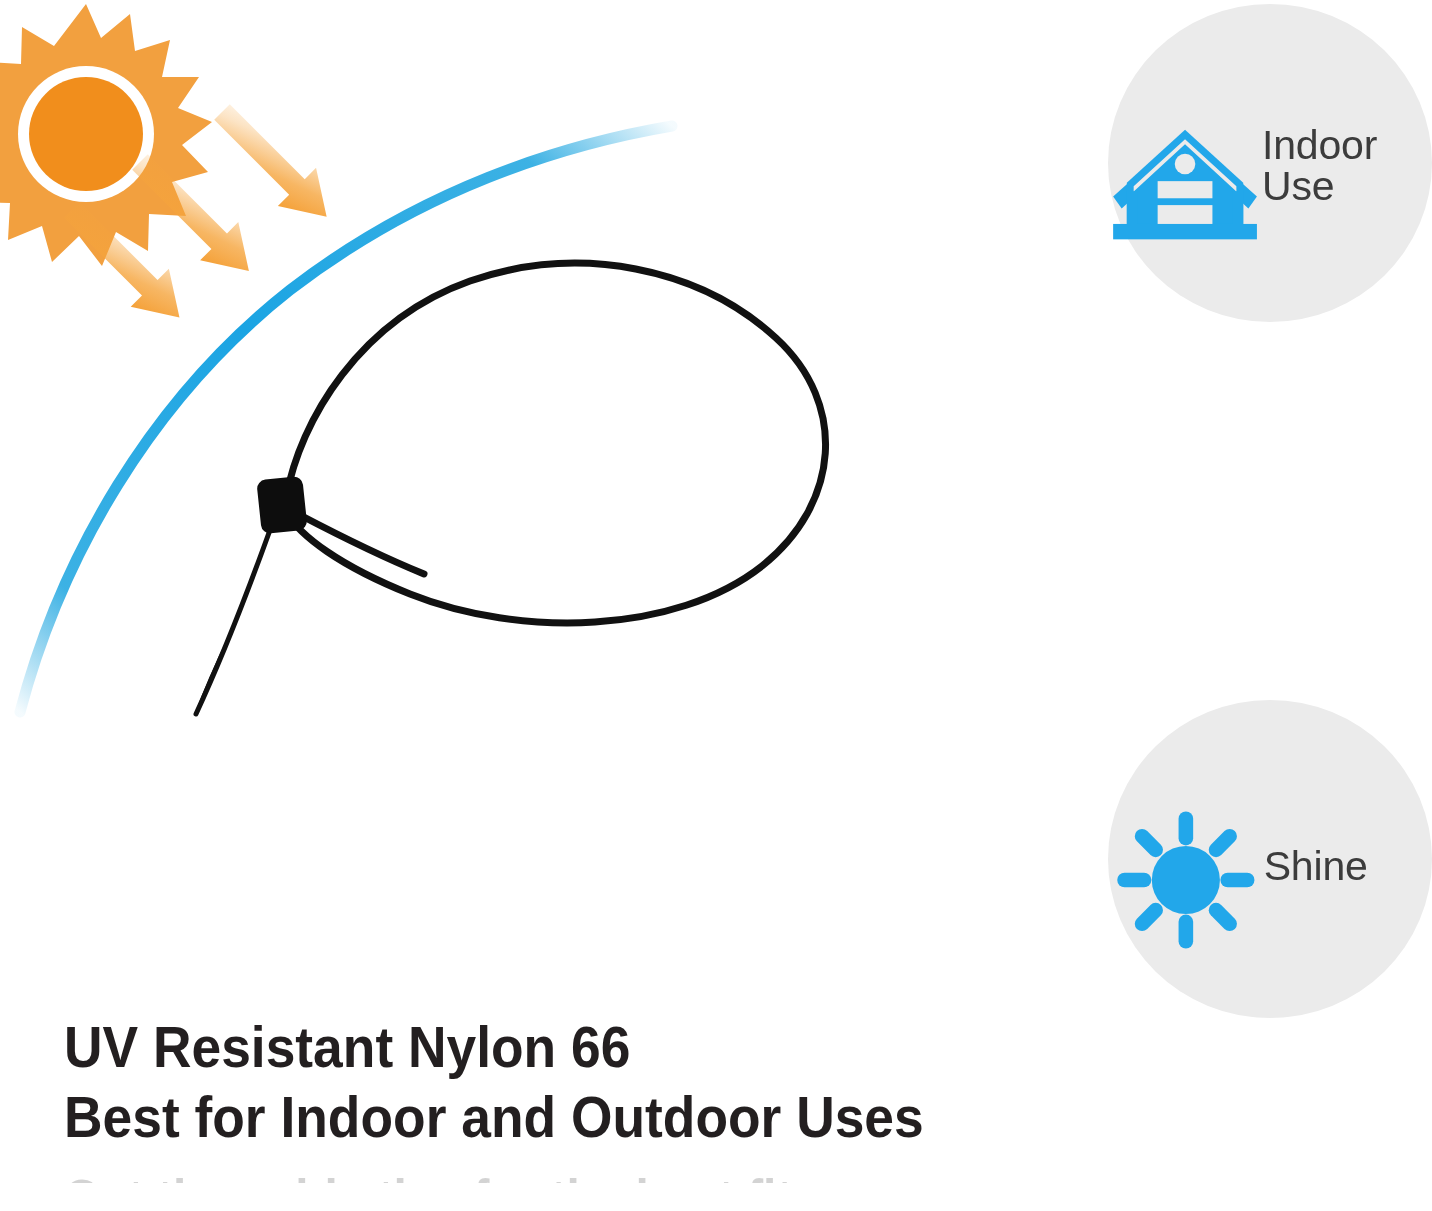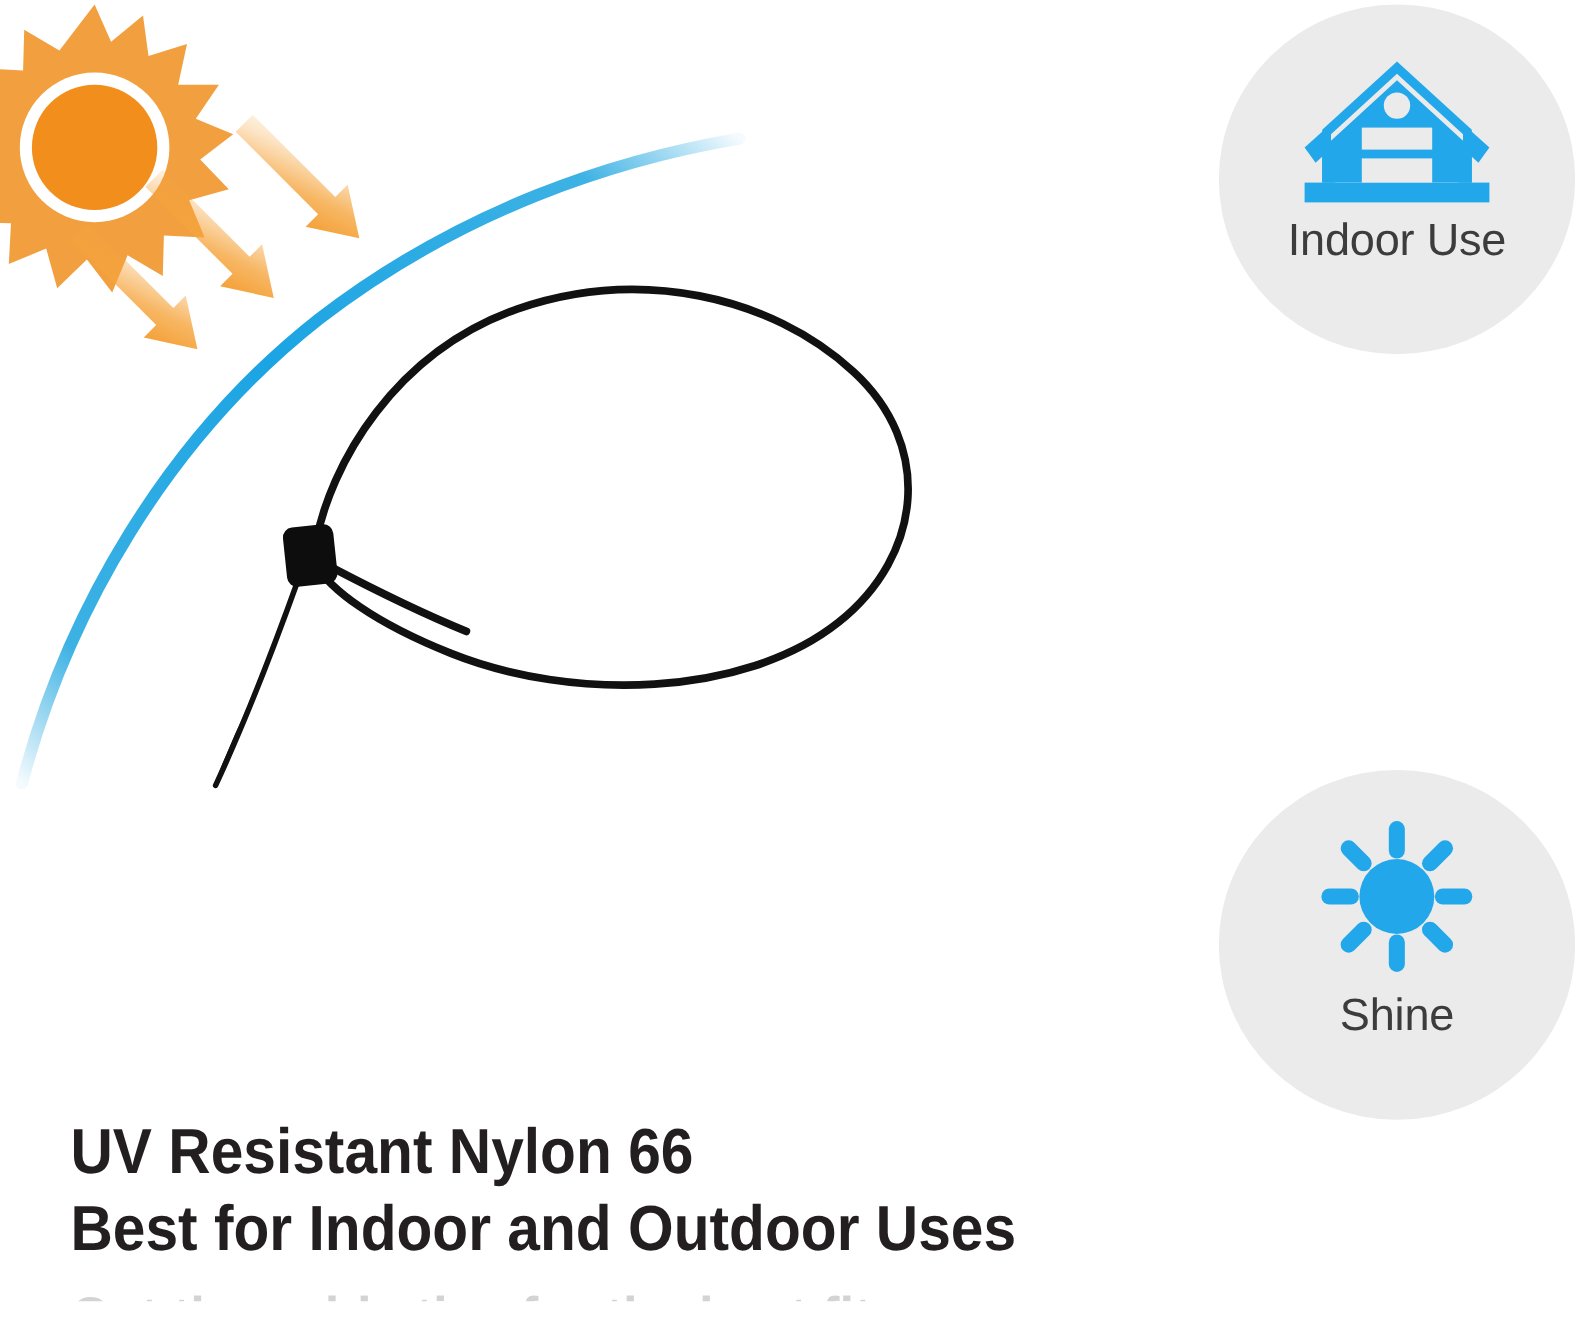--- a/index.html
+++ b/index.html
@@ -40,21 +40,21 @@
     height: 1020px;
   }
   .badge {
     position: absolute;
     left: 0;
     width: 324px;
     height: 318px;
     border-radius: 50%;
     background: #ebebeb;
     display: flex;
-    flex-direction: column;
+    flex-direction: row;
     align-items: center;
     justify-content: flex-start;
   }
   .badge-1 { top: 4px; }
   .badge-2 { top: 352px; }
   .badge-3 { top: 700px; }
 
   .badge-icon {
     display: block;
     margin-top: 38px;

